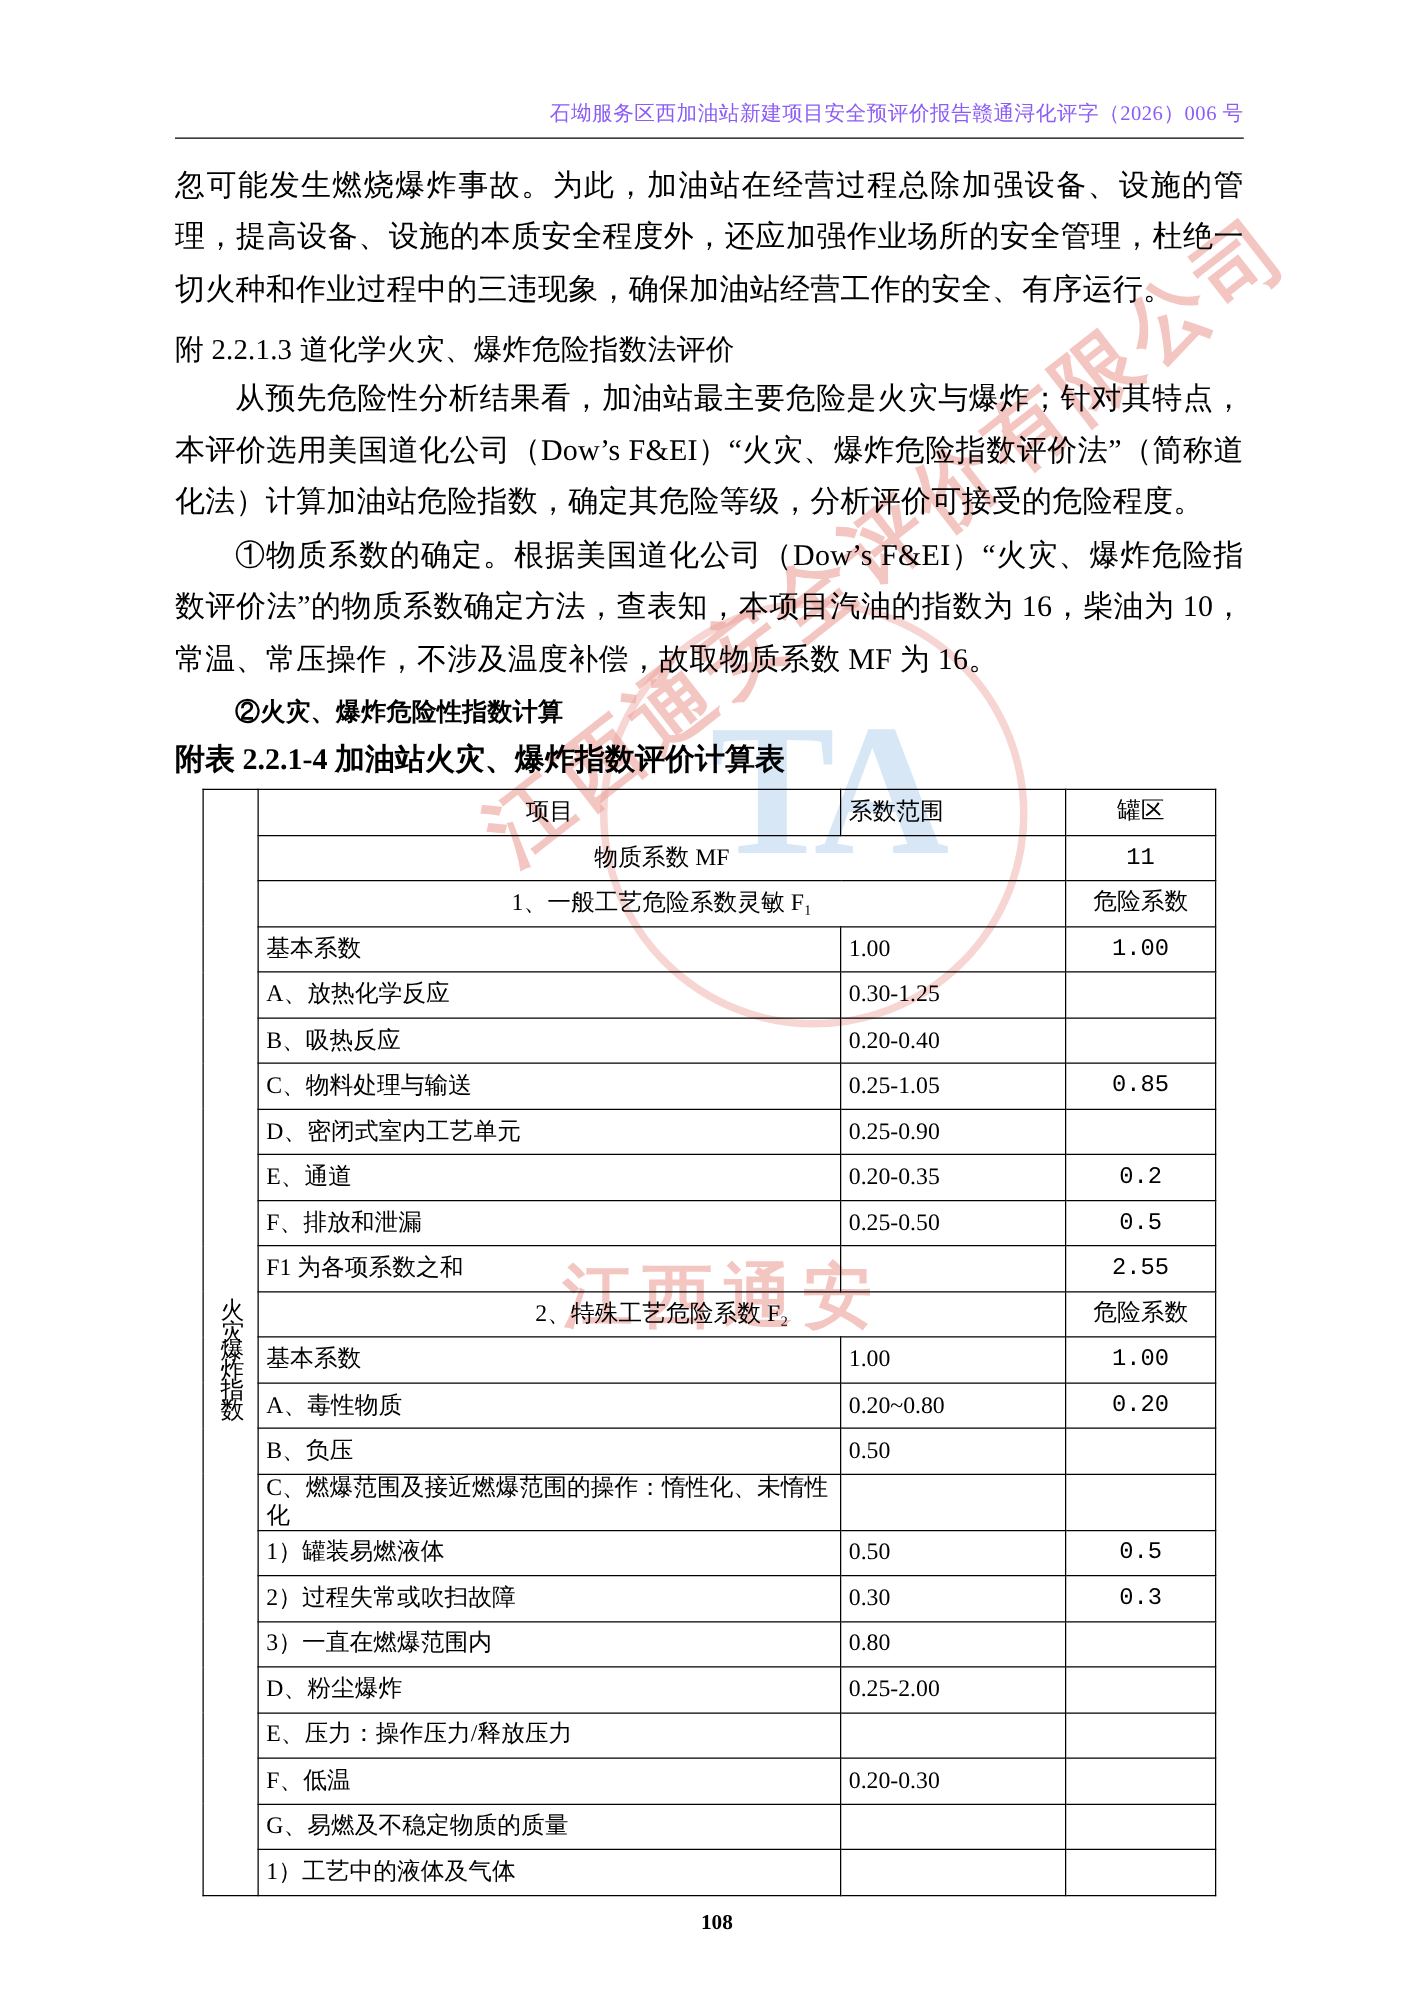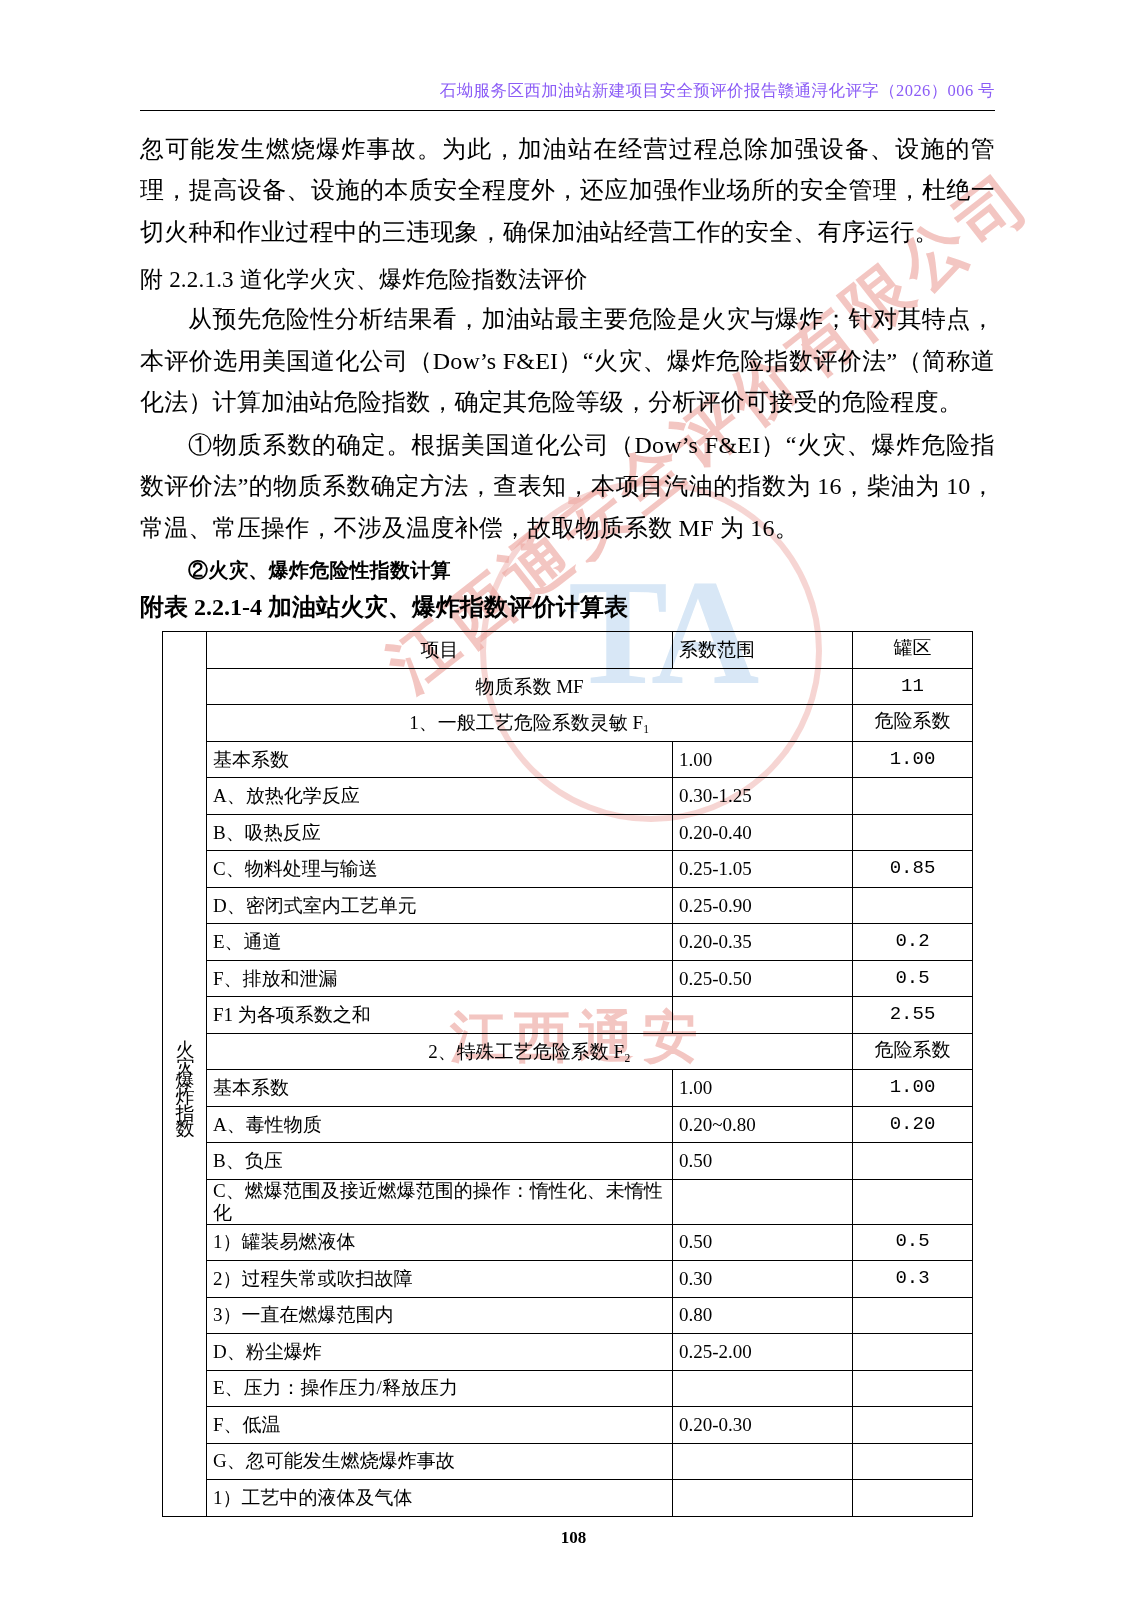--- a/index.html
+++ b/index.html
@@ -312,21 +312,21 @@
           <td class="item">E、压力：操作压力/释放压力</td>
           <td class="range"></td>
           <td class="zone"></td>
         </tr>
         <tr>
           <td class="item">F、低温</td>
           <td class="range">0.20-0.30</td>
           <td class="zone"></td>
         </tr>
         <tr>
-          <td class="item">G、忽可能发生燃烧爆炸事故</td>
+          <td class="item">G、易燃及不稳定物质的质量</td>
           <td class="range"></td>
           <td class="zone"></td>
         </tr>
         <tr>
           <td class="item">1）工艺中的液体及气体</td>
           <td class="range"></td>
           <td class="zone"></td>
         </tr>
       </tbody>
     </table>

